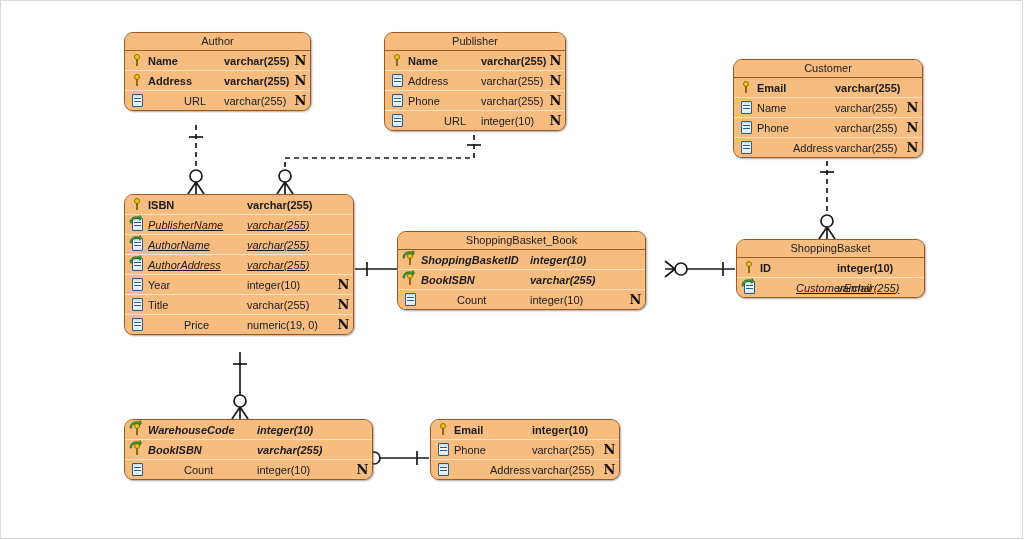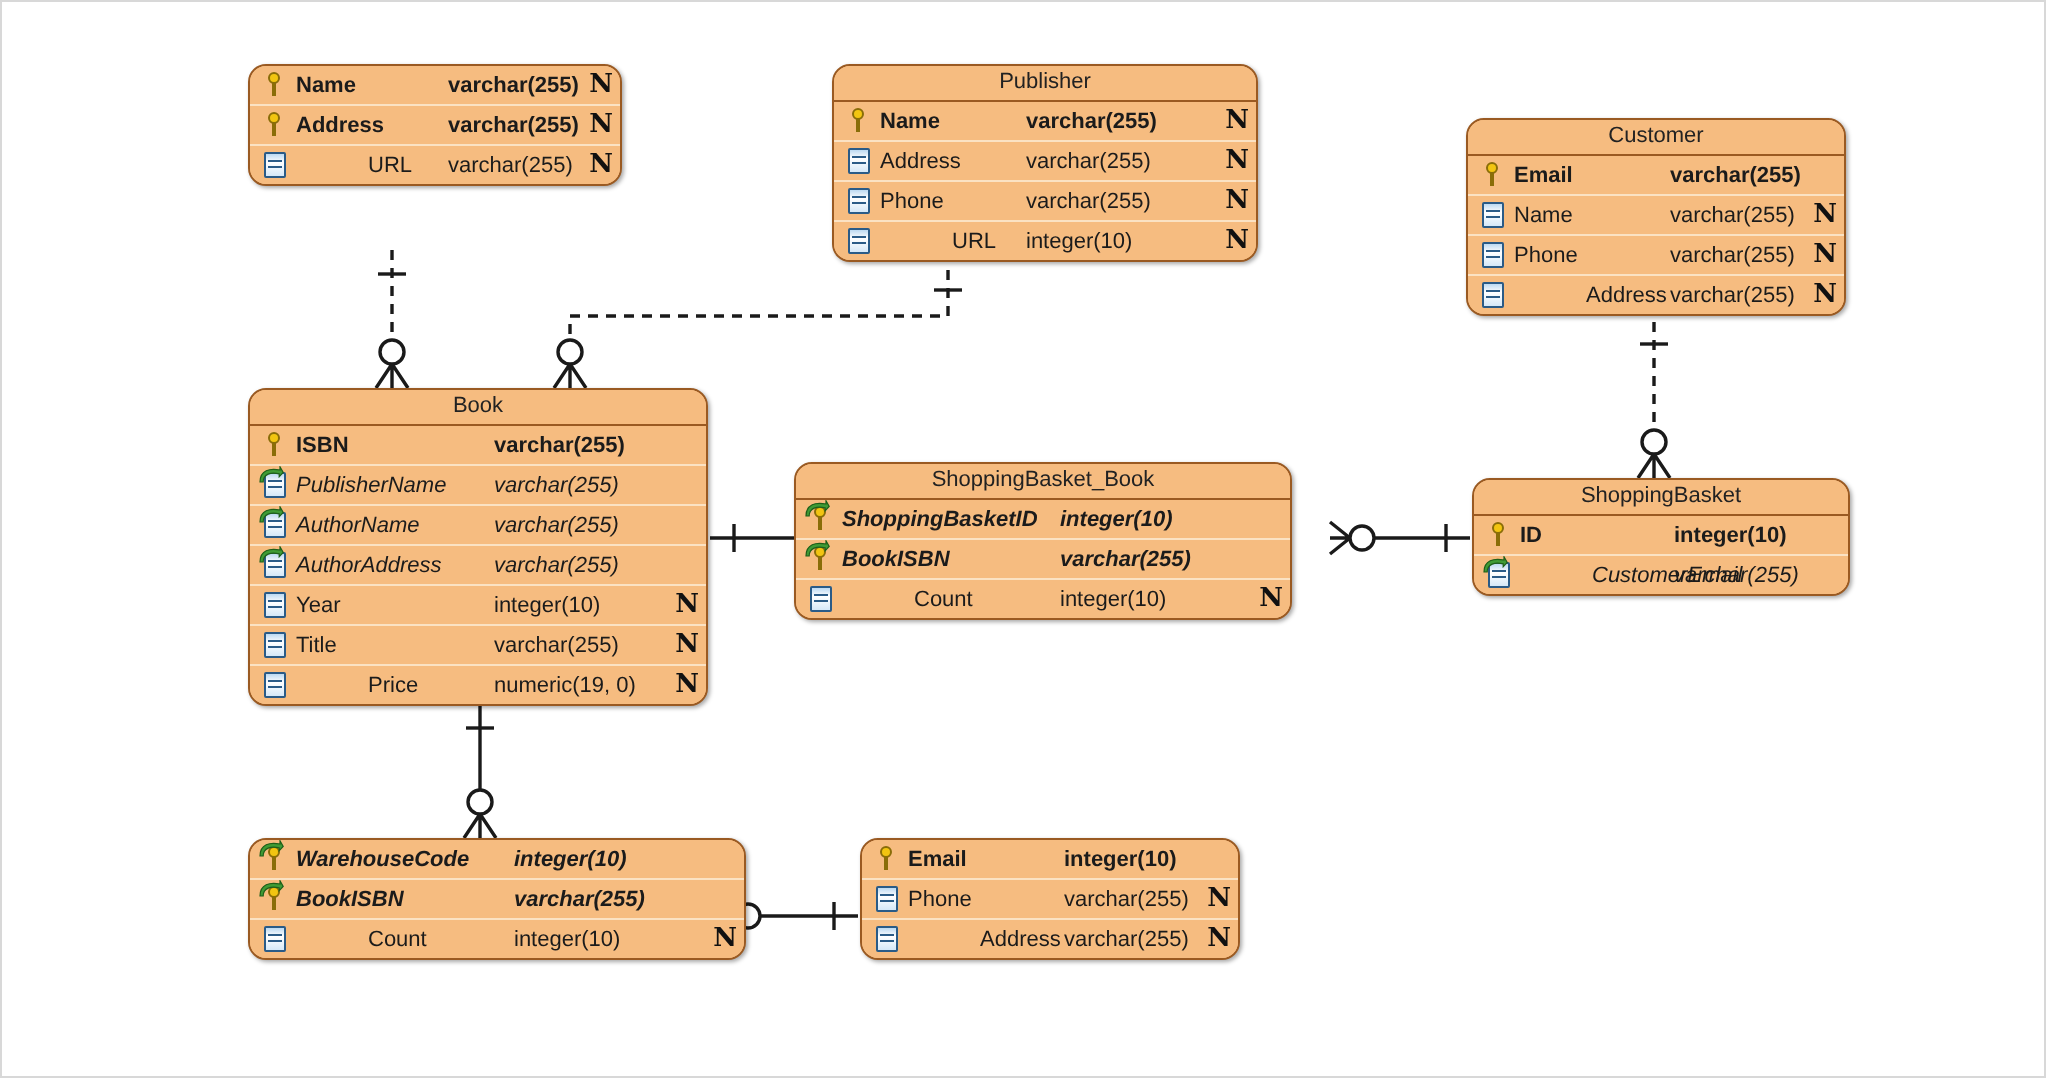--- a/index.html
+++ b/index.html
@@ -61,21 +61,21 @@
   .col-type{position:absolute;}
   .nn{
     position:absolute;right:4px;top:1px;
     font-size:13px;line-height:17px;
     font-family:"DejaVu Serif",serif;
     font-weight:700;
     color:#111;
     letter-spacing:-.5px;
   }
   .b{font-weight:bold;}
-  .i{font-style:italic;}
+  .i{font-style:italic;text-decoration:underline;}
   .bi{font-weight:bold;font-style:italic;}
 
   
   .key-ico::before{
     content:"";
     position:absolute;left:6px;top:3px;
     width:6px;height:6px;border-radius:50%;
     background:#f2c511;border:1px solid #8a6d08;
     box-sizing:border-box;
   }
@@ -175,20 +175,21 @@
         <path d="M380,458 L429,458"></path>
         <path d="M417,451 L417,465"></path>
         <circle cx="374" cy="458" r="6" fill="#ffffff"></circle>
         <path d="M368,458 L358,450 M368,458 L358,458 M368,458 L358,466"></path>
       </g>
     </g>
   </svg>
 
   <div id="entities">
       <div class="entity" style="left: 124px; top: 32px; width: 187px;">
+        <div class="ent-title">Author</div>
         <div class="rows">
           <div class="row">
             <span class="ico key-ico"></span>
             <span class="col-name b">Name</span>
             <span class="col-type b" style="left: 99px;">varchar(255)</span>
             <span class="nn">N</span>
           </div>
           <div class="row">
             <span class="ico key-ico"></span>
             <span class="col-name b">Address</span>
@@ -196,21 +197,21 @@
             <span class="nn">N</span>
           </div>
           <div class="row">
             <span class="ico col-ico"></span>
             <span class="col-name ">URL</span>
             <span class="col-type " style="left: 99px;">varchar(255)</span>
             <span class="nn">N</span>
           </div>
         </div>
       </div>
-      <div class="entity" style="left: 384px; top: 32px; width: 213px; margin-left: 32px;">
+      <div class="entity" style="left: 384px; top: 32px; width: 182px;">
         <div class="ent-title">Publisher</div>
         <div class="rows">
           <div class="row">
             <span class="ico key-ico"></span>
             <span class="col-name b">Name</span>
             <span class="col-type b" style="left: 96px;">varchar(255)</span>
             <span class="nn">N</span>
           </div>
           <div class="row">
             <span class="ico col-ico"></span>
@@ -254,21 +255,20 @@
           </div>
           <div class="row">
             <span class="ico col-ico"></span>
             <span class="col-name ">Address</span>
             <span class="col-type " style="left: 101px;">varchar(255)</span>
             <span class="nn">N</span>
           </div>
         </div>
       </div>
       <div class="entity" style="left: 124px; top: 194px; width: 230px;">
-        <div class="ent-title">Book</div>
         <div class="rows">
           <div class="row">
             <span class="ico key-ico"></span>
             <span class="col-name b">ISBN</span>
             <span class="col-type b" style="left: 122px;">varchar(255)</span>
           </div>
           <div class="row">
             <span class="ico col-ico">
               <svg class="fk-arrow" viewBox="0 0 13 10" xmlns="http://www.w3.org/2000/svg">
                 <path d="M1 8 C1 2, 6 1, 11 2 L11 0.4 L12.6 3.2 L10.6 5.4 L10.6 3.9 C6.6 3.0, 2.6 3.8, 2.6 8 Z" fill="#3f9b35" stroke="#1f5f19" stroke-width=".6"></path>

